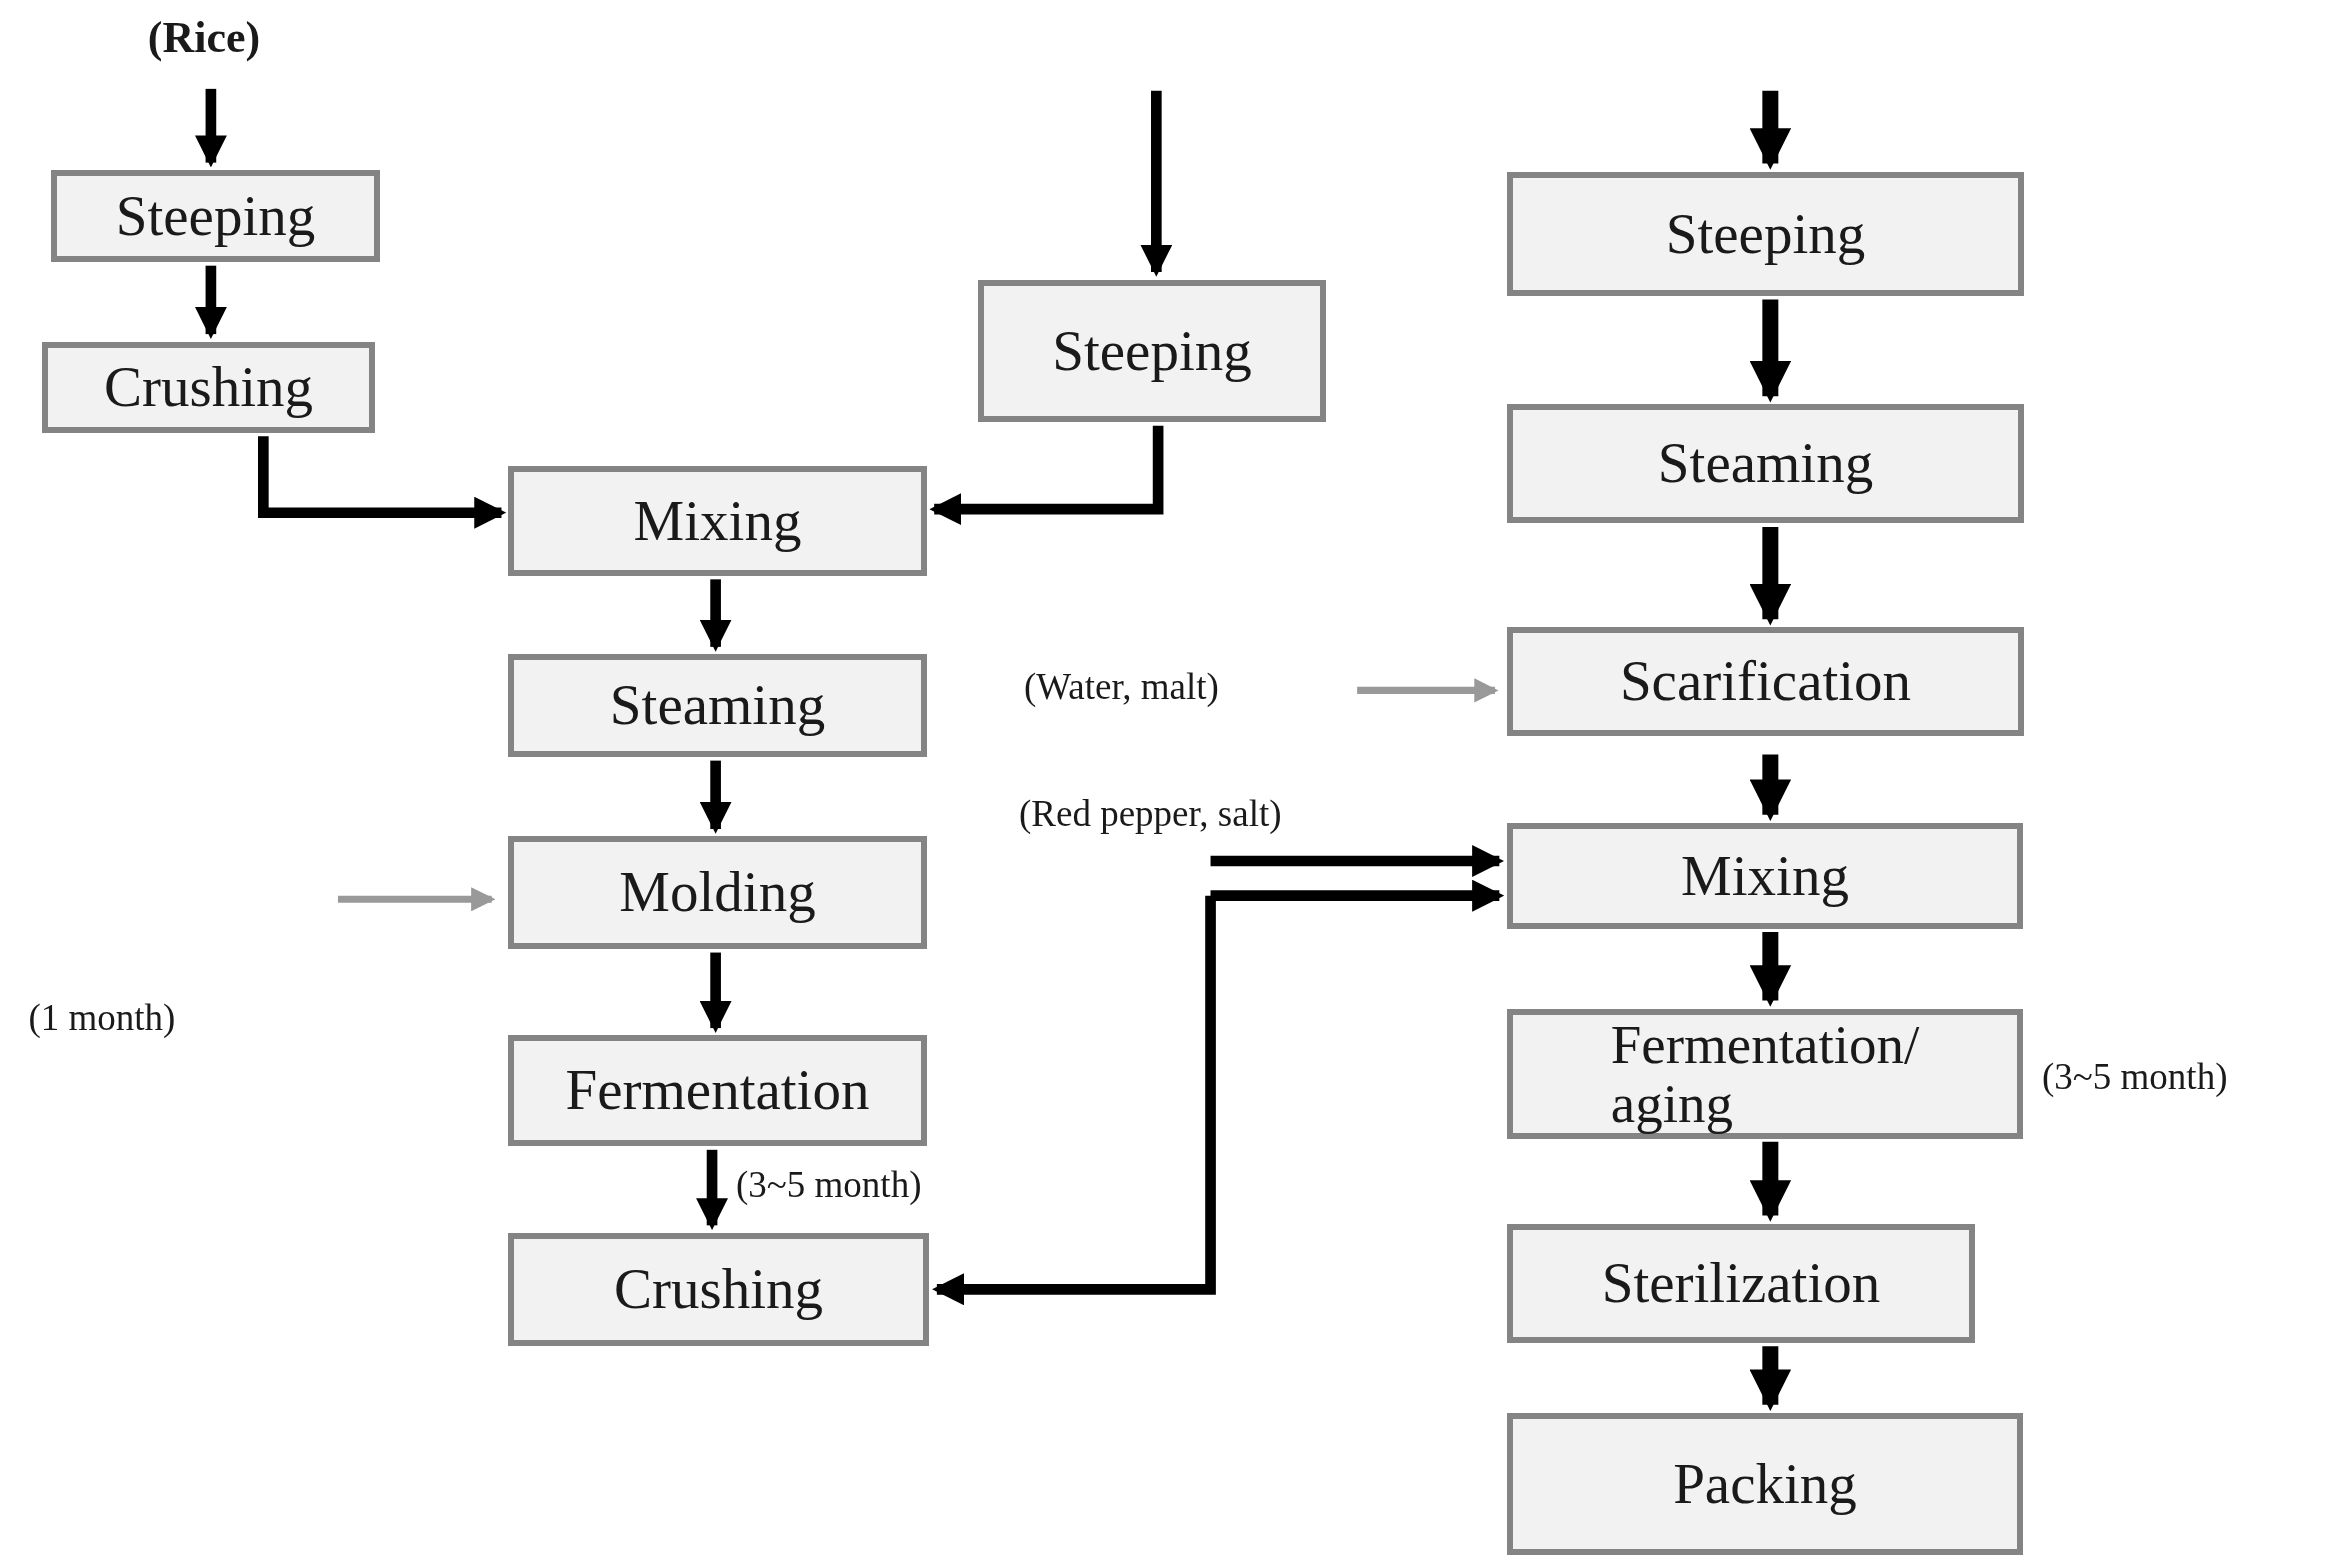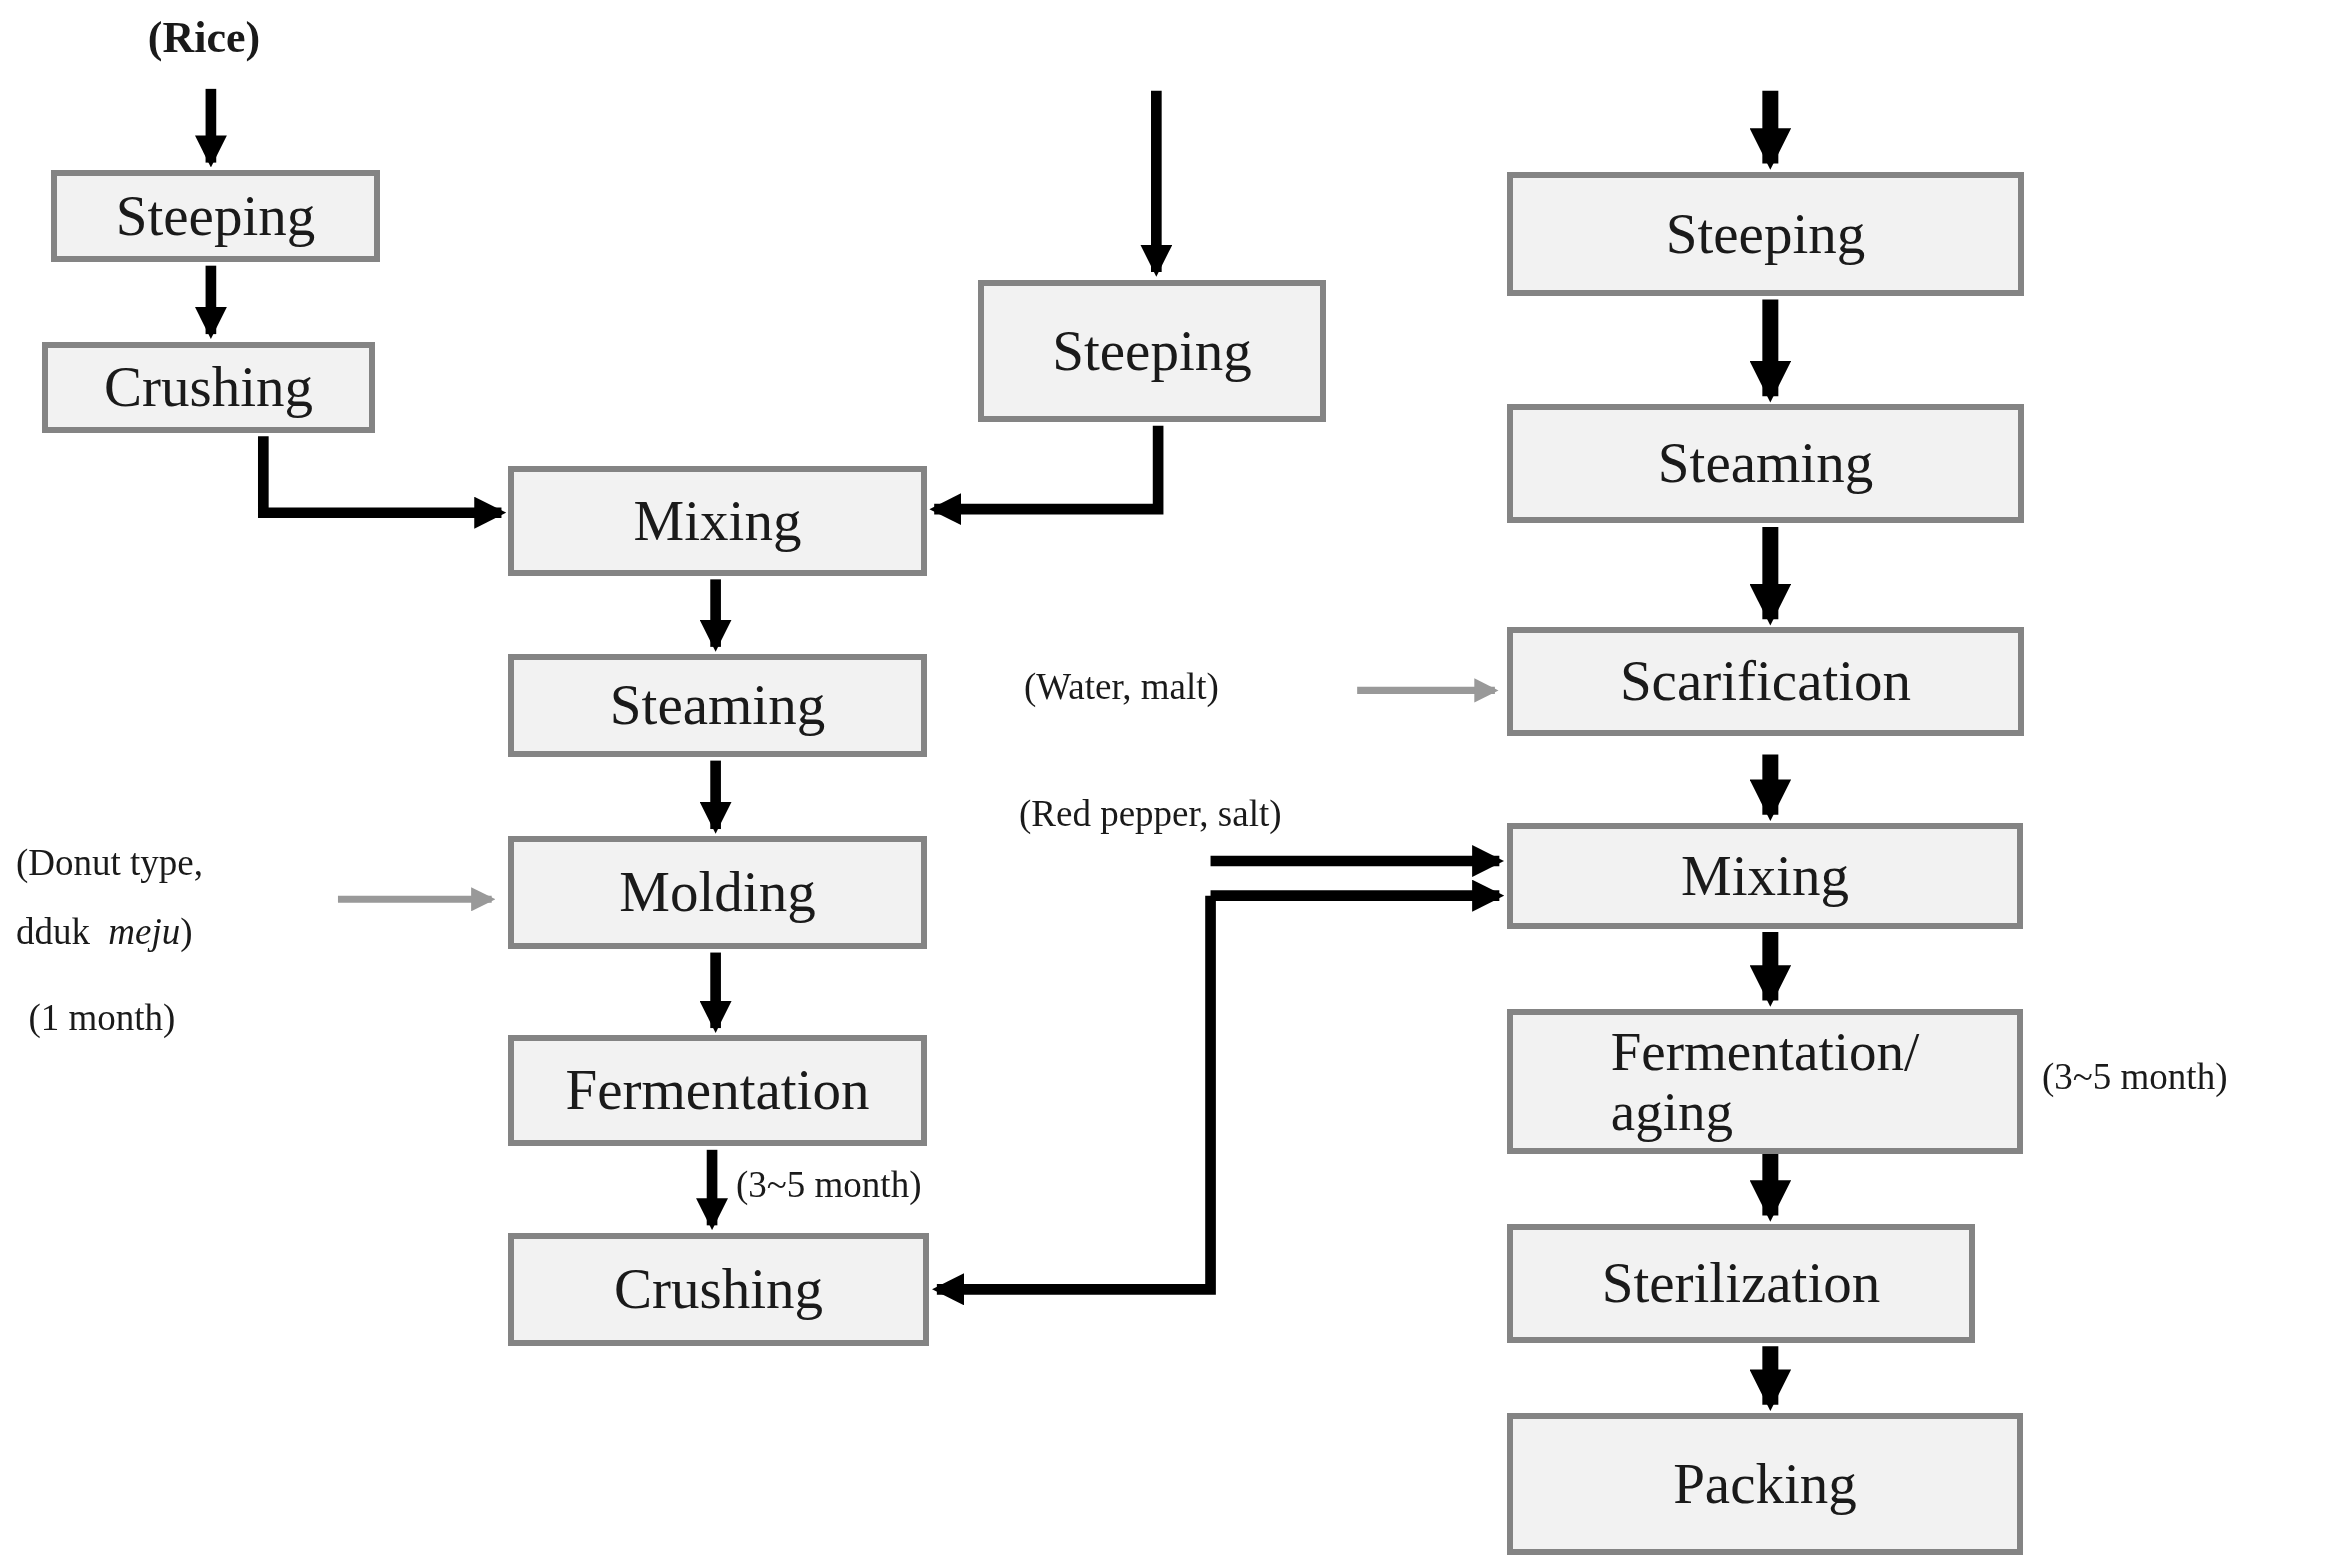--- a/index.html
+++ b/index.html
@@ -84,29 +84,25 @@
   <div class="pbox" style="left:508px;top:466px;width:419px;height:110px">Mixing</div>
   <div class="pbox" style="left:508px;top:654px;width:419px;height:103px">Steaming</div>
   <div class="pbox" style="left:508px;top:836px;width:419px;height:113px">Molding</div>
   <div class="pbox" style="left:508px;top:1035px;width:419px;height:111px">Fermentation</div>
   <div class="pbox" style="left:508px;top:1233px;width:421px;height:113px">Crushing</div>
 
   <div class="pbox" style="left:1507px;top:172px;width:517px;height:124px">Steeping</div>
   <div class="pbox" style="left:1507px;top:404px;width:517px;height:119px">Steaming</div>
   <div class="pbox" style="left:1507px;top:627px;width:517px;height:109px">Scarification</div>
   <div class="pbox" style="left:1507px;top:823px;width:516px;height:106px">Mixing</div>
-  <div class="pbox pre" style="left:1507px;top:1009px;width:516px;height:145px">Fermentation/
+  <div class="pbox pre" style="left:1507px;top:1009px;width:516px;height:130px">Fermentation/
 aging</div>
   <div class="pbox" style="left:1507px;top:1224px;width:468px;height:119px">Sterilization</div>
   <div class="pbox" style="left:1507px;top:1413px;width:516px;height:142px">Packing</div>
 
-  <div class="note" style="left:16px;top:828px">
-    <div>(Donut type,</div>
-    <div><span>dduk </span><span class="it">meju</span><span>)</span></div>
-  </div>
   <div class="note" style="left:28.4px;top:983px">(1 month)</div>
   <div class="note" style="left:1024px;top:652px">(Water, malt)</div>
   <div class="note" style="left:1019px;top:779px">(Red pepper, salt)</div>
   <div class="note" style="left:736px;top:1150px">(3~5 month)</div>
   <div class="note" style="left:2042px;top:1042px">(3~5 month)</div>
 
 </div>
 
 
 </body></html>

